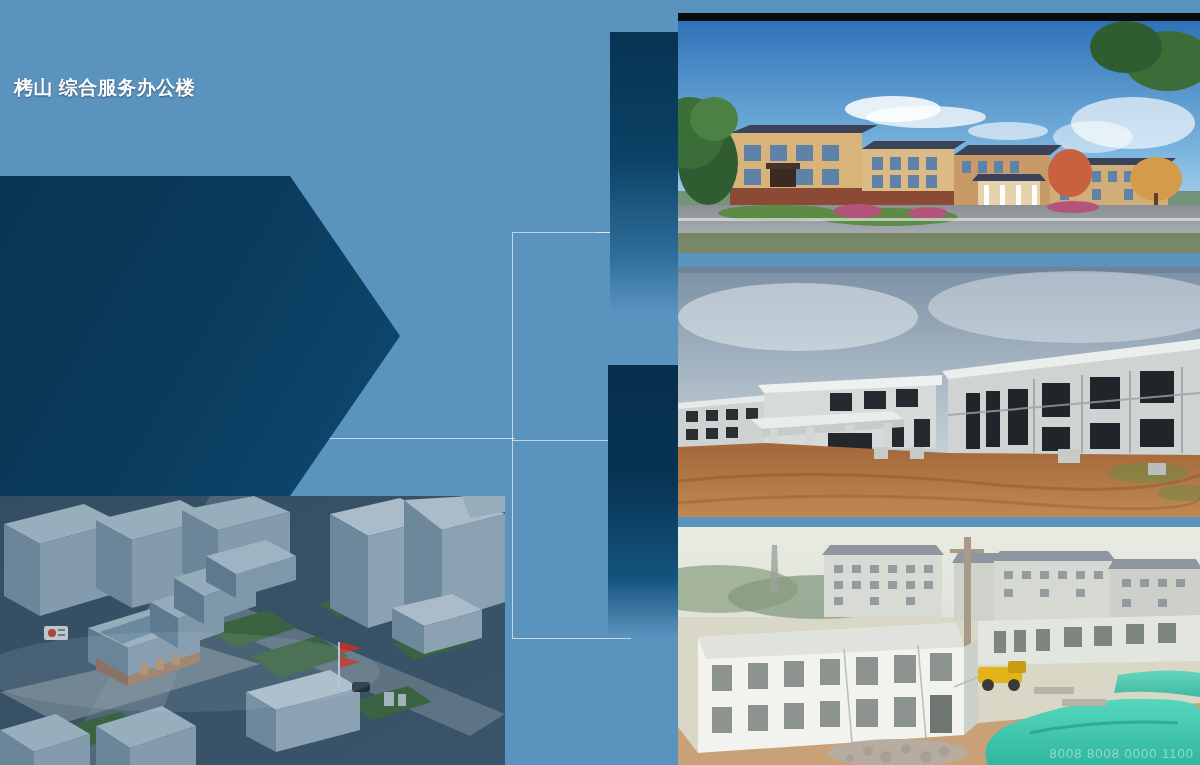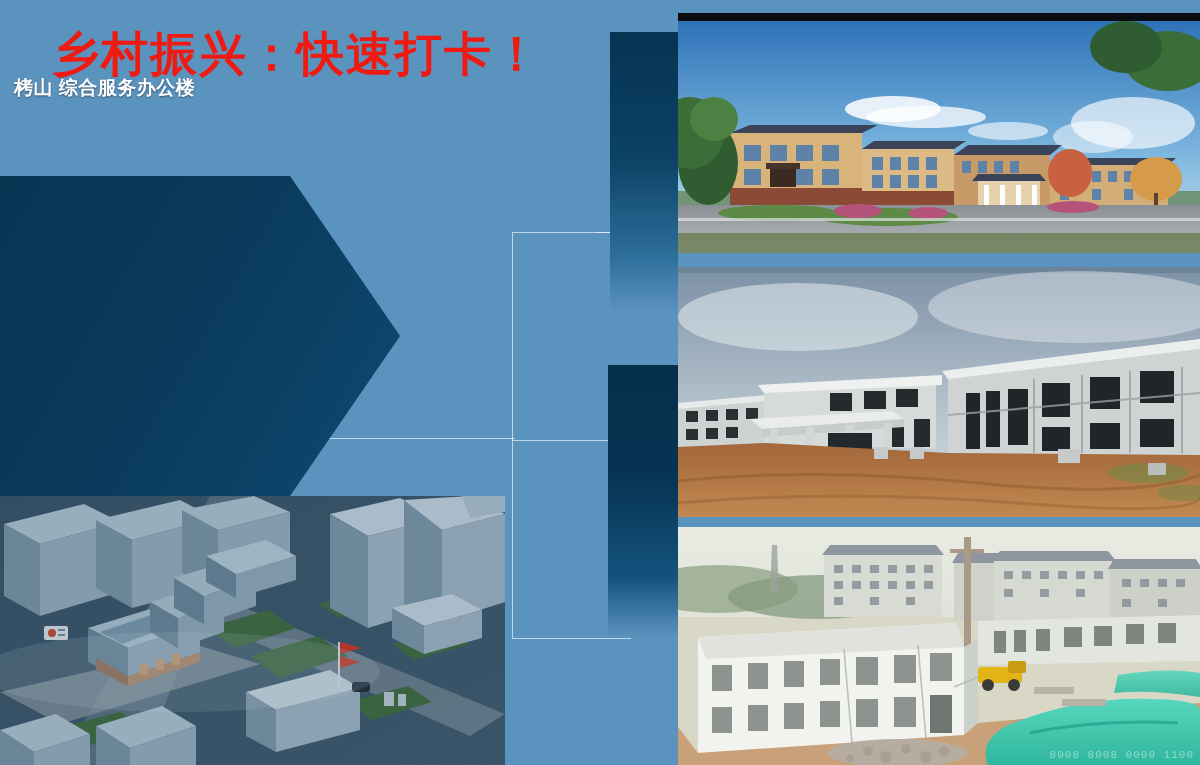--- a/index.html
+++ b/index.html
@@ -56,30 +56,29 @@
   .photo{position:absolute;overflow:hidden;background:#0a1822;}
   .photo .sky,.photo .ground,.photo svg{position:absolute;}
 
   #photo-render{left:678px;top:13px;width:522px;height:240px;}
   #photo-site{left:678px;top:267px;width:522px;height:250px;}
   #photo-aerial{left:678px;top:527px;width:522px;height:238px;}
   #photo-model{left:0px;top:496px;width:505px;height:269px;}
 
   .watermark{
     position:absolute;right:6px;bottom:4px;
-    font-size:11px;color:rgba(255,255,255,.45);letter-spacing:1px;
-    font-family:Liberation Mono, monospace;
+    font-size:13px;color:rgba(255,255,255,.45);letter-spacing:1px;
+    font-family:Liberation Sans, sans-serif;
   }
 </style>
 </head>
 <body>
 
 <div class="slide">
 
-  <div class="title">乡村振兴：快速打卡！</div>
 
   <div class="lineframe lf1"></div>
   <div class="lineframe lf2"></div>
   <div class="lf-h1"></div>
   <div class="lf-h2"></div>
 
   <div class="bar bar1"></div>
   <div class="bar bar2"></div>
 
   <div class="panel"></div>

